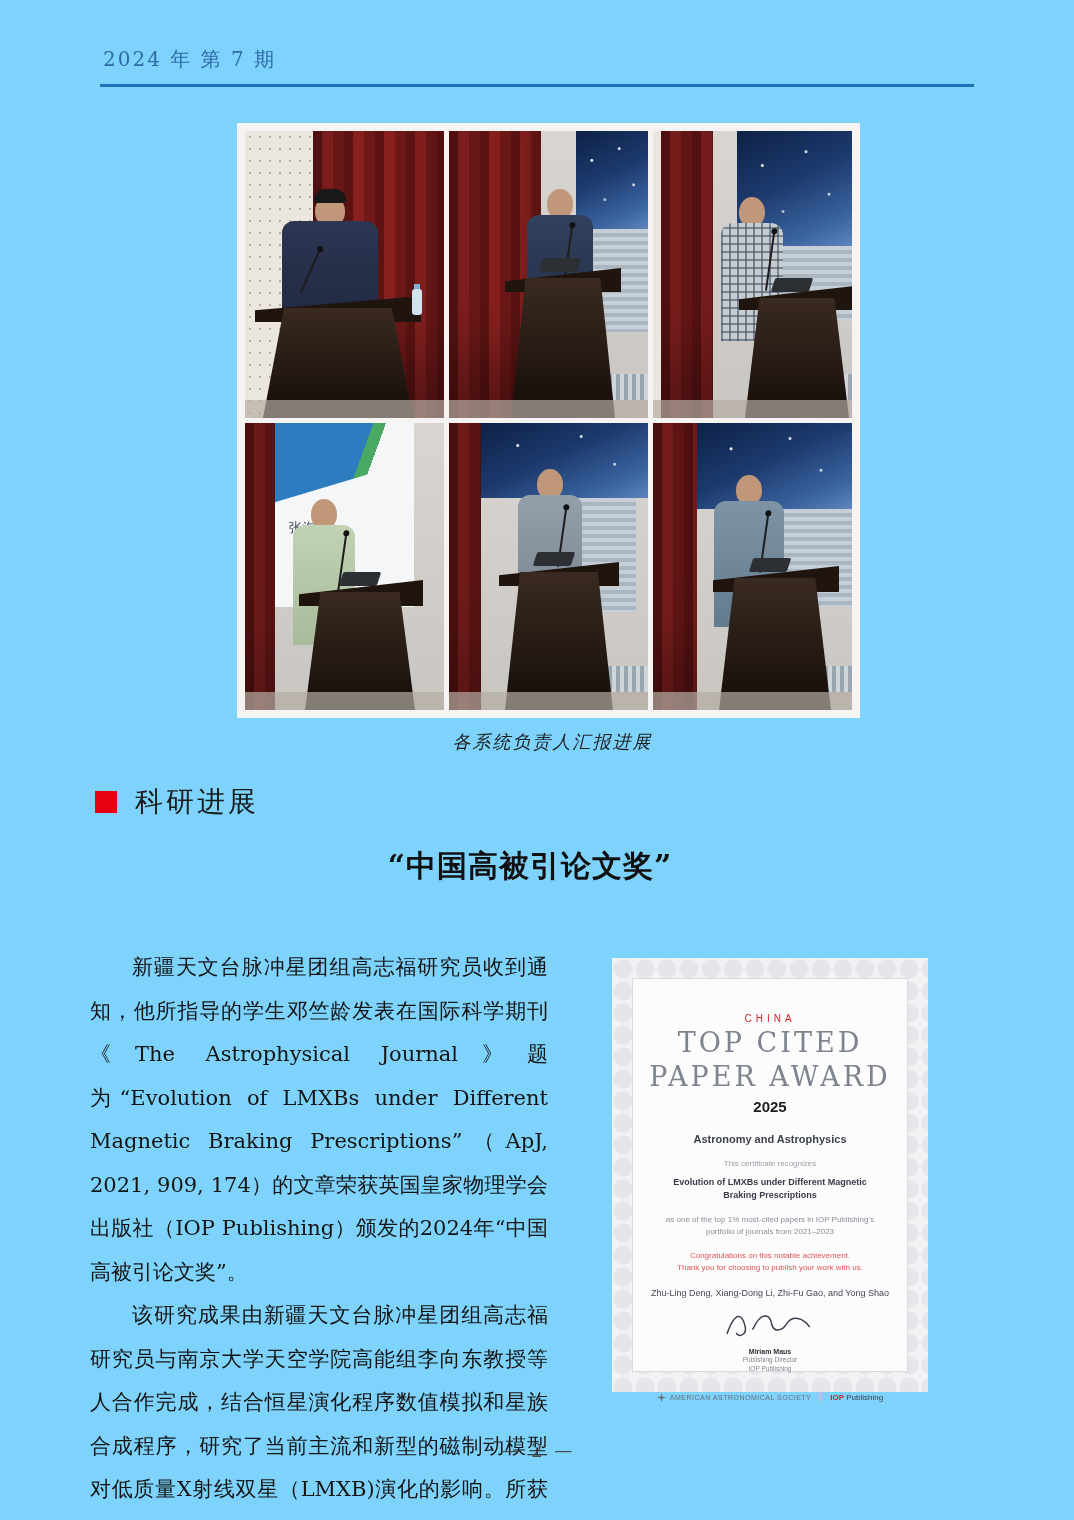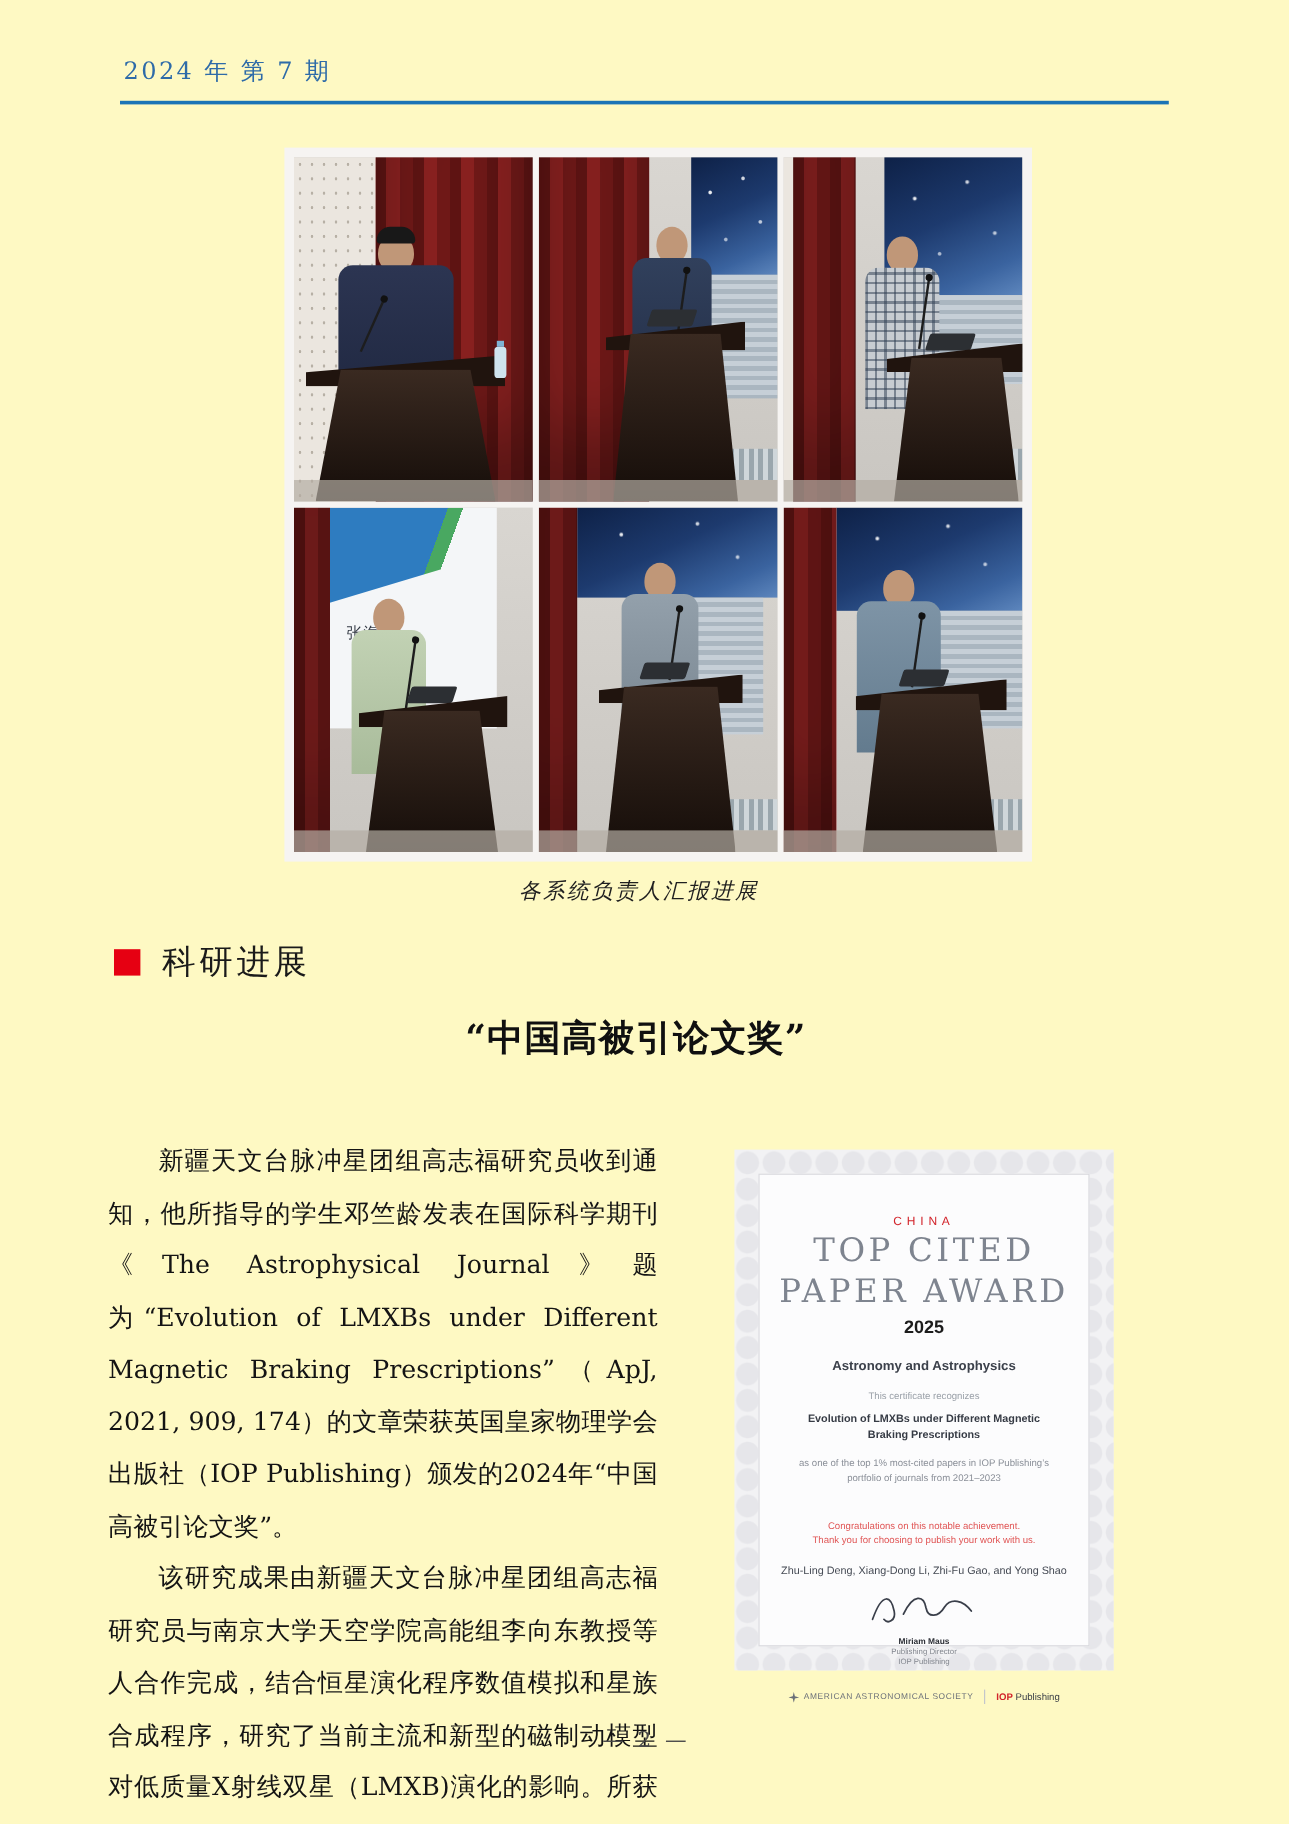--- a/index.html
+++ b/index.html
@@ -1,17 +1,17 @@
 <!DOCTYPE html>
 <html><head>
 <meta charset="utf-8">
 <style>
   html,body { margin:0; padding:0; background:#ffffff; }
   .page {
-    position:relative; width:1074px; height:1520px; background:#fef9c3;
+    position:relative; width:1074px; height:1520px; background:#7dd3fc;
     font-family:"DejaVu Serif","Liberation Serif",serif; overflow:hidden;
   }
 
   
   .issue-label {
     position:absolute; left:103px; top:46px; font-size:20px; letter-spacing:2px;
     color:#2e6ba8;
   }
   .header-rule {
     position:absolute; left:100px; top:84px; width:874px; height:3px;
@@ -145,21 +145,21 @@
   .p6 .blinds { right:0; top:30%; width:56%; height:34%; }
   .p6 .person { left:48px; top:52px; width:96px; height:160px; }
   .p6 .torso { width:70px; height:126px; background:linear-gradient(#7e94a6,#637b8e); }
   .p6 .mic { left:110px; top:92px; }
   .p6 .podium { left:66px; bottom:0; width:112px; height:132px; }
   .p6 .lectern { left:60px; bottom:118px; width:126px; height:26px; }
   .p6 .laptop { left:98px; bottom:138px; }
   .p6 .radiator { right:0; bottom:18px; width:32%; }
 
   .photo-caption {
-    position:absolute; left:221px; top:730px; width:623px; text-align:center;
+    position:absolute; left:241px; top:730px; width:623px; text-align:center;
     font-size:18px; font-style:italic; color:#1f1f1f; letter-spacing:2px;
   }
 
   
   .section-heading { position:absolute; left:95px; top:783px; display:flex; align-items:center; }
   .section-square { width:22px; height:22px; background:#e60012; margin-right:18px; }
   .section-label {
     font-family:"Liberation Sans","DejaVu Sans",sans-serif; font-size:28px; color:#1a1a1a;
     letter-spacing:3px; font-weight:500;
   }
@@ -187,21 +187,21 @@
     display:flex; flex-direction:column; align-items:center; text-align:center;
     font-family:"Liberation Sans","DejaVu Sans",sans-serif; padding-top:34px; box-sizing:border-box;
   }
   .cert-country { color:#d2232a; font-weight:400; font-size:10px; letter-spacing:4px; }
   .cert-award { font-family:"DejaVu Serif","Liberation Serif",serif; color:#7e848f; font-size:27px; letter-spacing:3px; line-height:30px; margin-top:4px; }
   .cert-year { color:#1c1c1c; font-weight:700; font-size:15px; margin-top:6px; }
   .cert-journal { color:#3c414b; font-weight:700; font-size:11px; margin-top:18px; }
   .cert-recognizes { color:#9aa0a8; font-size:8px; margin-top:14px; }
   .cert-paper { color:#363b45; font-weight:700; font-size:9px; line-height:13px; margin-top:8px; width:82%; }
   .cert-desc { color:#8a8f98; font-size:8px; line-height:12px; margin-top:12px; width:80%; }
-  .cert-congrats { color:#e05555; font-size:8px; line-height:12px; margin-top:28px; }
+  .cert-congrats { color:#e05555; font-size:8px; line-height:12px; margin-top:12px; }
   .cert-authors { color:#454a54; font-size:9px; margin-top:14px; }
   .cert-signature { margin-top:8px; }
   .cert-signer-name { color:#2c2f36; font-weight:700; font-size:7px; margin-top:2px; }
   .cert-signer-title, .cert-signer-org { color:#83878f; font-size:6.5px; line-height:9px; }
   .cert-logos { display:flex; align-items:center; gap:9px; margin-top:18px; }
   .cert-logo-aas { display:flex; align-items:center; gap:4px; color:#6a6f78; font-size:7px; letter-spacing:.5px; }
   .cert-logo-divider { width:1px; height:12px; background:#c4c6cb; }
   .cert-logo-iop { font-size:8px; color:#3a3e46; }
   .cert-logo-iop b { color:#d2232a; font-weight:700; }
 

